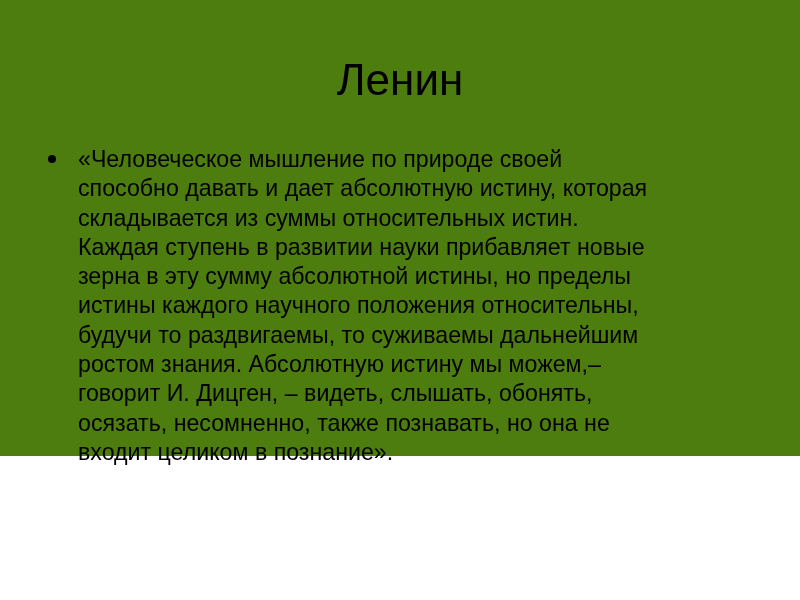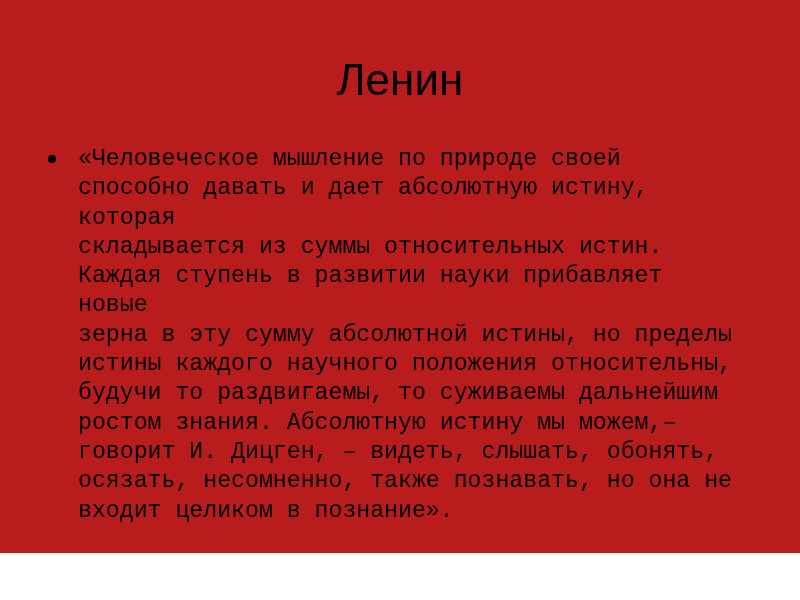--- a/index.html
+++ b/index.html
@@ -1,27 +1,27 @@
 <!DOCTYPE html>
 <html><head>
   <meta charset="utf-8">
   <style>
     html, body { margin: 0; padding: 0; }
     body {
       width: 800px; height: 600px; background: #ffffff; overflow: hidden;
       font-family: "Liberation Sans", sans-serif; color: #000000;
       position: relative;
     }
-    .slide { position: absolute; left: 0; top: 0; width: 800px; height: 553px; background: #b91c1c; }
+    .slide { position: absolute; left: 0; top: 0; width: 800px; height: 456px; background: #4d7c0f; }
     .title {
       position: absolute; left: 0; top: 50px; width: 800px;
       text-align: center; font-size: 44px; line-height: 60px;
     }
     .content { position: absolute; left: 40px; top: 145px; width: 700px; }
-    .bullet-item { position: relative; padding-left: 38px; font-family: Liberation Mono, monospace; }
+    .bullet-item { position: relative; padding-left: 38px; }
     .bullet {
       position: absolute; left: 8px; top: 10px;
       width: 8px; height: 8px; border-radius: 50%; background: #000;
     }
     .bullet-text {
       font-size: 23.2px; line-height: 29.3px; white-space: pre-line;
     }
   </style>
 </head>
 <body>

